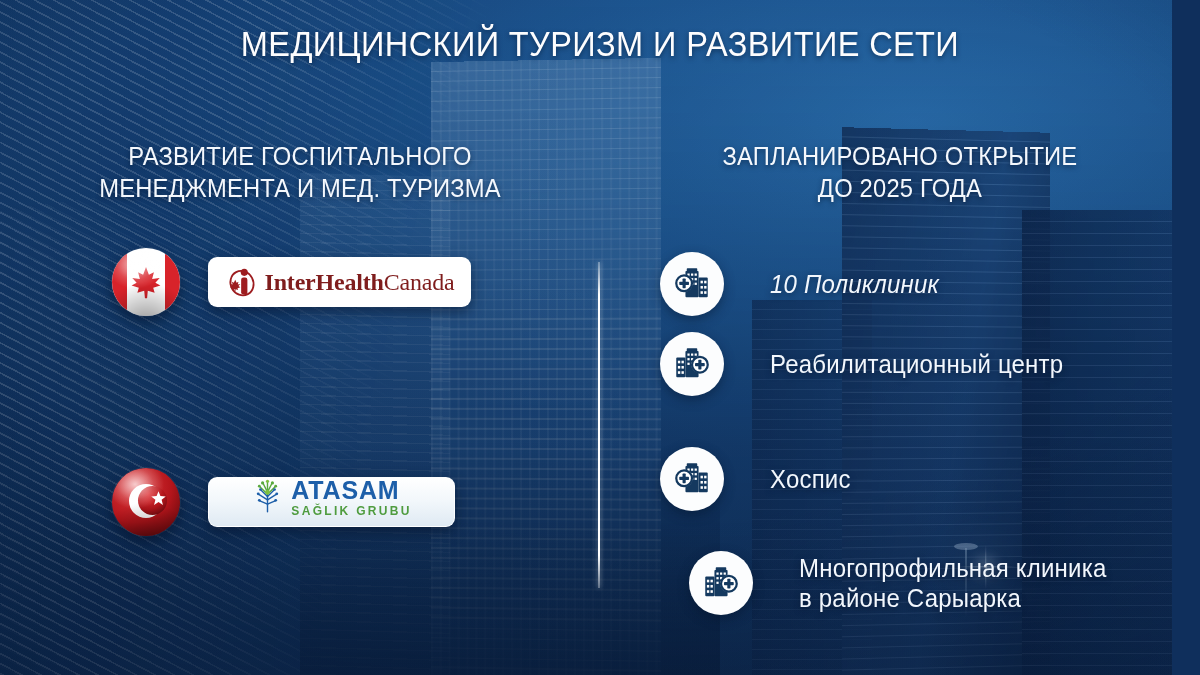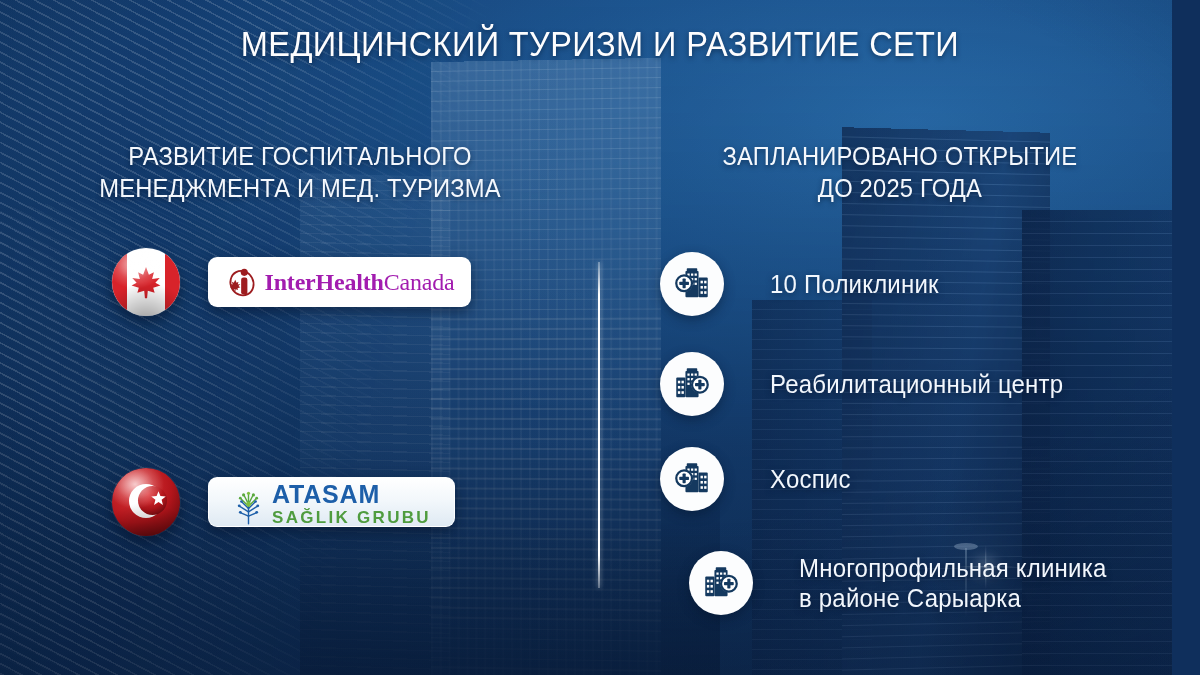--- a/index.html
+++ b/index.html
@@ -190,56 +190,56 @@
     box-shadow:0 5px 13px rgba(3,16,38,.50);
     display:flex;align-items:center;justify-content:center;
   }
   .plate-ihc{
     width:245px;height:48px;background:#ffffff;padding:0 8px;
     border:1px solid rgba(255,255,255,.85);
   }
   .ihc-mark{width:34px;height:34px;flex:0 0 auto;margin-right:6px;}
   .ihc-text{
     font-family:"Liberation Serif","DejaVu Serif",serif;
-    font-size:24px;color:#a21caf;white-space:nowrap;letter-spacing:-.2px;
+    font-size:24px;color:#7f1d1d;white-space:nowrap;letter-spacing:-.2px;
   }
   .ihc-text b{font-weight:700;}
   .ihc-text span{font-weight:400;}
 
   .plate-mp{
     width:245px;height:48px;background:#e8131b;border-radius:8px;
   }
   .mp-text{
     color:#fff;font-size:31px;font-weight:700;letter-spacing:-1.2px;
     font-family:"Liberation Sans","DejaVu Sans",sans-serif;
     transform:scaleX(.97);white-space:nowrap;
   }
 
   .plate-at{
     width:245px;height:48px;
     background:linear-gradient(180deg,#ffffff 0%,#f2f7fb 48%,#dfeaf3 100%);
     border:1px solid rgba(255,255,255,.9);
-    display:flex;align-items:flex-end;justify-content:center;gap:7px;
+    display:flex;align-items:flex-start;justify-content:center;gap:7px;
   }
   .at-mark{width:33px;height:36px;flex:0 0 auto;}
   .at-words{display:flex;flex-direction:column;line-height:1;}
   .at-top{font-size:25px;font-weight:700;color:#1d5fa9;letter-spacing:.8px;}
-  .at-bot{font-size:17px;font-weight:700;color:#4f9c3f;letter-spacing:2.3px;margin-top:2px;}
+  .at-bot{font-size:12px;font-weight:700;color:#4f9c3f;letter-spacing:2.3px;margin-top:2px;}
 
   
   .divider{
     position:absolute;left:598px;top:262px;width:2px;height:326px;
     background:linear-gradient(180deg,rgba(255,255,255,.35),#ffffff 10%,#ffffff 90%,rgba(255,255,255,.35));
     box-shadow:0 0 5px rgba(255,255,255,.45);
   }
 
   
   .plan-item{position:absolute;display:flex;align-items:center;}
-  .p1{left:660px;top:252px;}
-  .p2{left:660px;top:352px;}
+  .p1{left:660px;top:252px;font-style:italic;}
+  .p2{left:660px;top:332px;}
   .p3{left:660px;top:447px;}
   .p4{left:689px;top:551px;}
 
   .plan-icon{
     width:64px;height:64px;border-radius:50%;background:#fcfdfe;flex:0 0 auto;
     display:flex;align-items:center;justify-content:center;
     box-shadow:0 4px 12px rgba(3,16,38,.42);
   }
   .plan-icon svg{width:42px;height:42px;display:block;}
   .plan-label{

